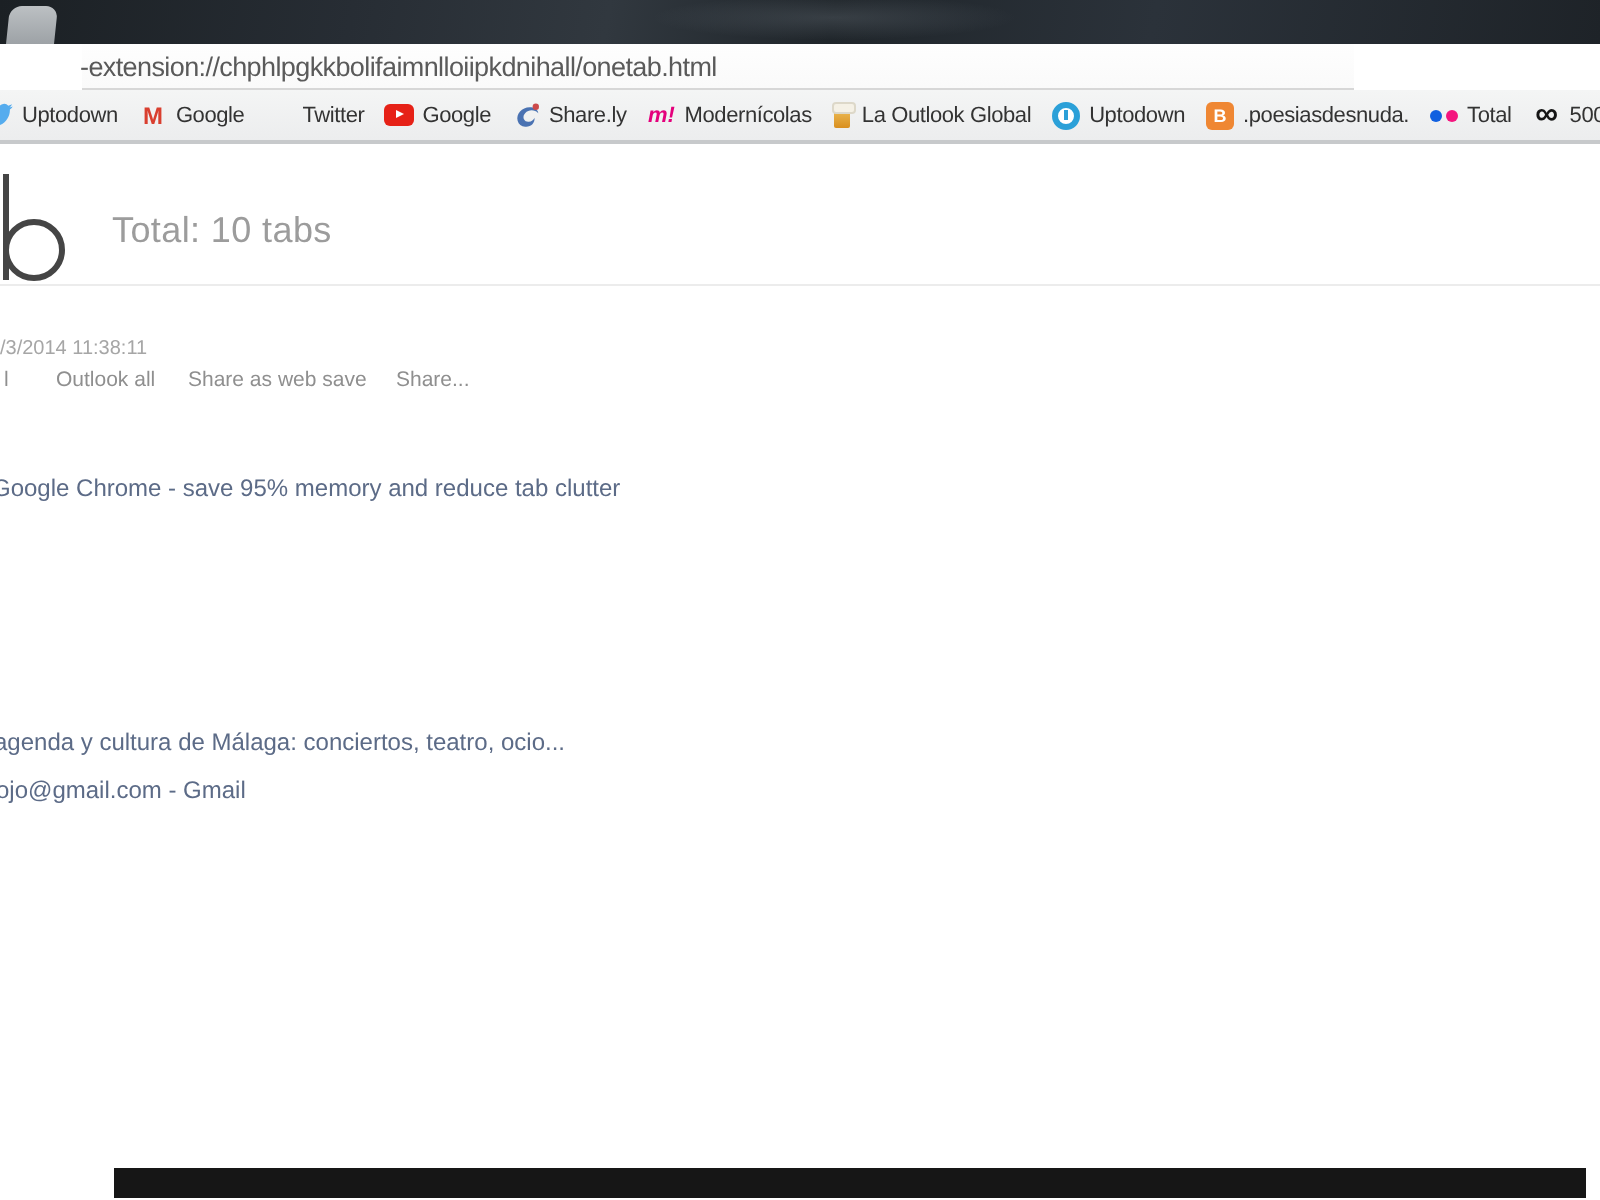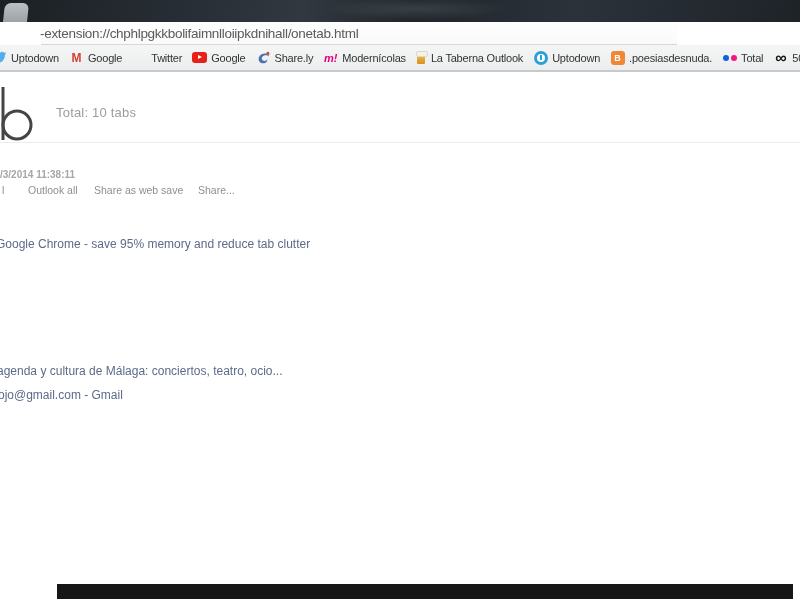--- a/index.html
+++ b/index.html
@@ -49,23 +49,23 @@
     display:flex; align-items:center; justify-content:center; }
   .i-blog::after { content:'B'; color:#fff; font-weight:700; font-size:9px; }
   .i-flickr { display:flex; gap:2px; }
   .i-flickr span { width:6px; height:6px; border-radius:50%; }
   .i-flickr span:first-child { background:#1060e0; } .i-flickr span:last-child { background:#f4167f; }
   .i-500::after { content:'∞'; color:#151515; font-weight:700; font-size:16px; line-height:10px; }
 
   
   .logo { position:absolute; left:0; top:86px; }
   .sr { position:absolute; width:1px; height:1px; overflow:hidden; clip-path:inset(50%); white-space:nowrap; }
-  .total { position:absolute; left:56px; top:105px; font-size:13px; color:#9c9c9c; letter-spacing:.2px; }
+  .total { position:absolute; left:56px; top:105px; font-size:18px; color:#9c9c9c; letter-spacing:.2px; }
   .divider { position:absolute; left:0; top:142px; width:800px; height:1px; background:#ececec; }
-  .gdate { position:absolute; left:0; top:169px; font-size:10px; color:#a6a6a6;font-weight:bold; }
+  .gdate { position:absolute; left:0; top:169px; font-size:10px; color:#a6a6a6; }
   .gactions { position:absolute; left:0; top:184px; width:400px; height:14px; font-size:10.5px; color:#8f8f8f; }
   .gactions span { position:absolute; cursor:pointer; }
   .ga0{left:2px} .ga1{left:28px} .ga2{left:94px} .ga3{left:198px}
   .tablink { position:absolute; font-size:12px; color:#5c6b87; white-space:nowrap; cursor:pointer; }
   .t0{left:-4px; top:237px} .t1{left:-3px; top:364px} .t2{left:-2px; top:388px}
 
   
   .bottombar { position:absolute; left:57px; top:584px; width:736px; height:15px; background:#161616; }
 </style>
 </head>
@@ -117,21 +117,21 @@
           </svg>
         </span>
       <span class="bl">Share.ly</span>
     </div>
     <div class="bm">
       <span class="bi i-mod"></span>
       <span class="bl">Modernícolas</span>
     </div>
     <div class="bm">
       <span class="bi i-beer"></span>
-      <span class="bl">La Taberna Outlook</span>
+      <span class="bl">La Outlook Global</span>
     </div>
     <div class="bm">
       <span class="bi">
           <span class="i-utd"></span>
         </span>
       <span class="bl">Uptodown</span>
     </div>
     <div class="bm">
       <span class="bi">
           <span class="i-blog"></span>

